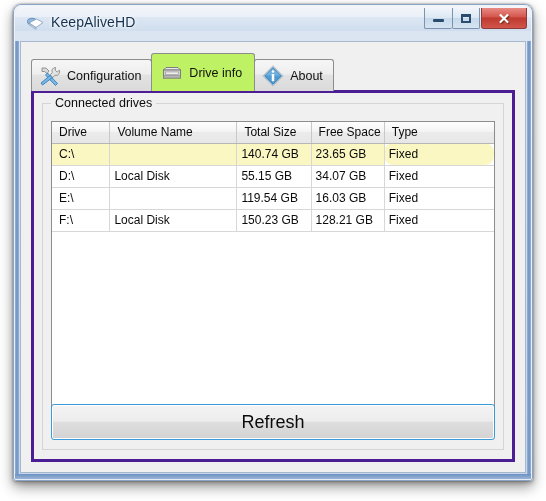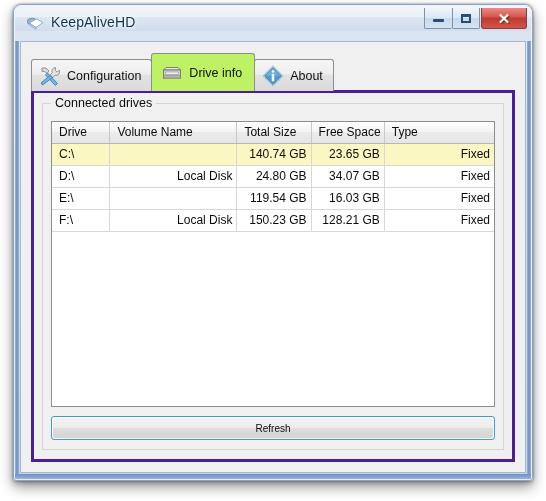--- a/index.html
+++ b/index.html
@@ -228,37 +228,37 @@
   }
   table.grid th:last-child { border-right: none; }
   table.grid td {
     height: 22px;
     border-right: 1px solid #d7d7d7;
     border-bottom: 1px solid #d7d7d7;
     font-size: 12px;
     color: #0b0b0b;
     padding: 0 4px;
     box-sizing: border-box;
-    text-align: right;
-  }
-  table.grid td:last-child { border-right: none; }
+    text-align: left;
+  }
+  table.grid td:last-child { border-right: none; border-radius: 9px; }
   table.grid td.drivecol { text-align: left; padding-left: 7px; }
   table.grid tr.selected td { background: #fbf7c3; }
 
   
   #refresh-button {
     position: absolute;
     left: 8px; right: 8px; bottom: 9px;
-    height: 24px;
+    height: 36px;
     box-sizing: border-box;
     border: 1px solid #3c9ad6;
     border-radius: 3px;
     background: linear-gradient(to bottom, #f4f4f4 0%, #ececec 48%, #dedede 50%, #d3d3d3 100%);
     box-shadow: inset 0 0 0 1px #ffffff;
-    font-size: 10px;
+    font-size: 18px;
     color: #0b0b0b;
     display: flex;
     align-items: center;
     justify-content: center;
     cursor: default;
     font-family: "Liberation Sans", sans-serif;
     margin-top: 47px;
   }
 </style>
 </head>
@@ -354,21 +354,21 @@
                 <tr class="selected">
                   <td class="drivecol">C:\</td>
                   <td></td>
                   <td>140.74 GB</td>
                   <td>23.65 GB</td>
                   <td>Fixed</td>
                 </tr>
                 <tr>
                   <td class="drivecol">D:\</td>
                   <td>Local Disk</td>
-                  <td>24.80 GB</td>
+                  <td>55.15 GB</td>
                   <td>34.07 GB</td>
                   <td>Fixed</td>
                 </tr>
                 <tr>
                   <td class="drivecol">E:\</td>
                   <td></td>
                   <td>119.54 GB</td>
                   <td>16.03 GB</td>
                   <td>Fixed</td>
                 </tr>

